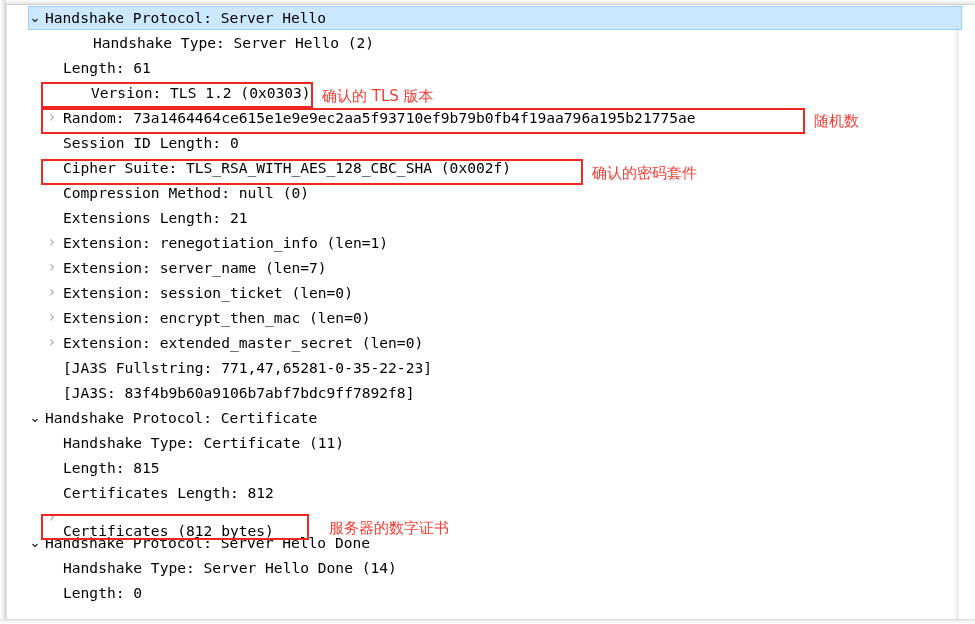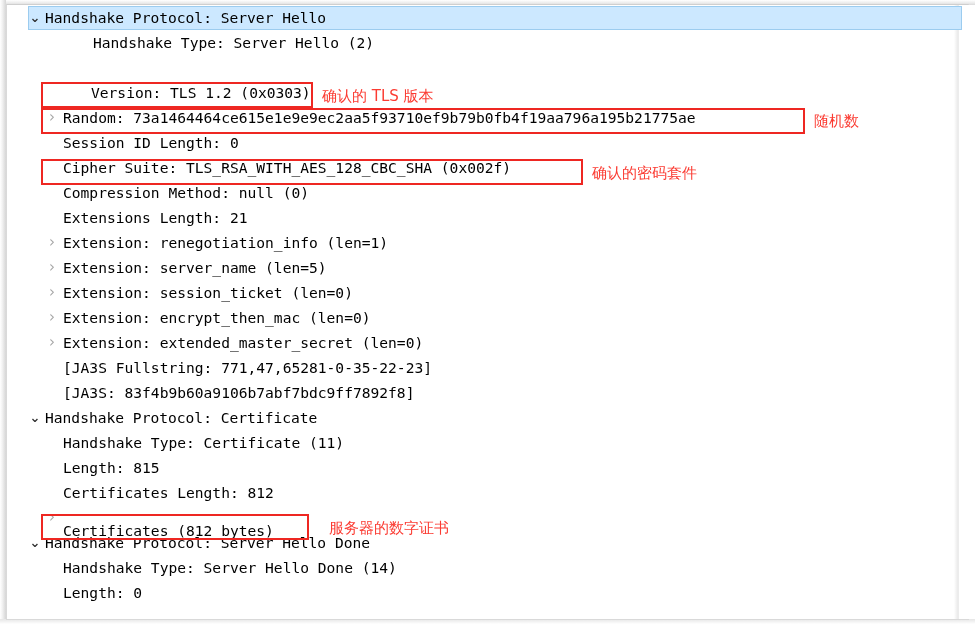--- a/index.html
+++ b/index.html
@@ -151,28 +151,29 @@
   <div class="frame-left"></div>
   <div class="frame-bottom"></div>
   <div class="panel-border"></div>
 
   <div class="scrollbar-shadow"></div>
   <div class="scrollbar-track"></div>
 
   <div class="tree" id="tree">
       <div class="row" style="top: 0px;"><div class="row-selected-bg"></div><span class="chev chev-open" style="left: 21px;">⌄</span><span class="label" style="left: 38px;">Handshake Protocol: Server Hello</span></div>
       <div class="row" style="top: 25px;"><span class="label" style="left: 56px; margin-left: 30px;">Handshake Type: Server Hello (2)</span></div>
+      <div class="row" style="top: 50px;"><span class="label" style="left: 56px;">Length: 61</span></div>
       <div class="row" style="top: 75px; margin-left: 28px;"><span class="label" style="left: 56px;">Version: TLS 1.2 (0x0303)</span></div>
       <div class="row" style="top: 100px;"><span class="chev chev-closed" style="left: 38px;">›</span><span class="label" style="left: 56px;">Random: 73a1464464ce615e1e9e9ec2aa5f93710ef9b79b0fb4f19aa796a195b21775ae</span></div>
       <div class="row" style="top: 125px;"><span class="label" style="left: 56px;">Session ID Length: 0</span></div>
       <div class="row" style="top: 150px;"><span class="label" style="left: 56px;">Cipher Suite: TLS_RSA_WITH_AES_128_CBC_SHA (0x002f)</span></div>
       <div class="row" style="top: 175px;"><span class="label" style="left: 56px;">Compression Method: null (0)</span></div>
       <div class="row" style="top: 200px;"><span class="label" style="left: 56px;">Extensions Length: 21</span></div>
       <div class="row" style="top: 225px;"><span class="chev chev-closed" style="left: 38px;">›</span><span class="label" style="left: 56px;">Extension: renegotiation_info (len=1)</span></div>
-      <div class="row" style="top: 250px;"><span class="chev chev-closed" style="left: 38px;">›</span><span class="label" style="left: 56px;">Extension: server_name (len=5)</span></div>
+      <div class="row" style="top: 250px;"><span class="chev chev-closed" style="left: 38px;">›</span><span class="label" style="left: 56px;">Extension: server_name (len=7)</span></div>
       <div class="row" style="top: 275px;"><span class="chev chev-closed" style="left: 38px;">›</span><span class="label" style="left: 56px;">Extension: session_ticket (len=0)</span></div>
       <div class="row" style="top: 300px;"><span class="chev chev-closed" style="left: 38px;">›</span><span class="label" style="left: 56px;">Extension: encrypt_then_mac (len=0)</span></div>
       <div class="row" style="top: 325px;"><span class="chev chev-closed" style="left: 38px;">›</span><span class="label" style="left: 56px;">Extension: extended_master_secret (len=0)</span></div>
       <div class="row" style="top: 350px;"><span class="label" style="left: 56px;">[JA3S Fullstring: 771,47,65281-0-35-22-23]</span></div>
       <div class="row" style="top: 375px;"><span class="label" style="left: 56px;">[JA3S: 83f4b9b60a9106b7abf7bdc9ff7892f8]</span></div>
       <div class="row" style="top: 400px;"><span class="chev chev-open" style="left: 21px;">⌄</span><span class="label" style="left: 38px;">Handshake Protocol: Certificate</span></div>
       <div class="row" style="top: 425px;"><span class="label" style="left: 56px;">Handshake Type: Certificate (11)</span></div>
       <div class="row" style="top: 450px;"><span class="label" style="left: 56px;">Length: 815</span></div>
       <div class="row" style="top: 475px; padding-left: 11px;"><span class="label" style="left: 56px;">Certificates Length: 812</span></div>
       <div class="row" style="top: 500px;"><span class="chev chev-closed" style="left: 38px;">›</span><span class="label" style="left: 56px; margin-top: 26px;">Certificates (812 bytes)</span></div>

